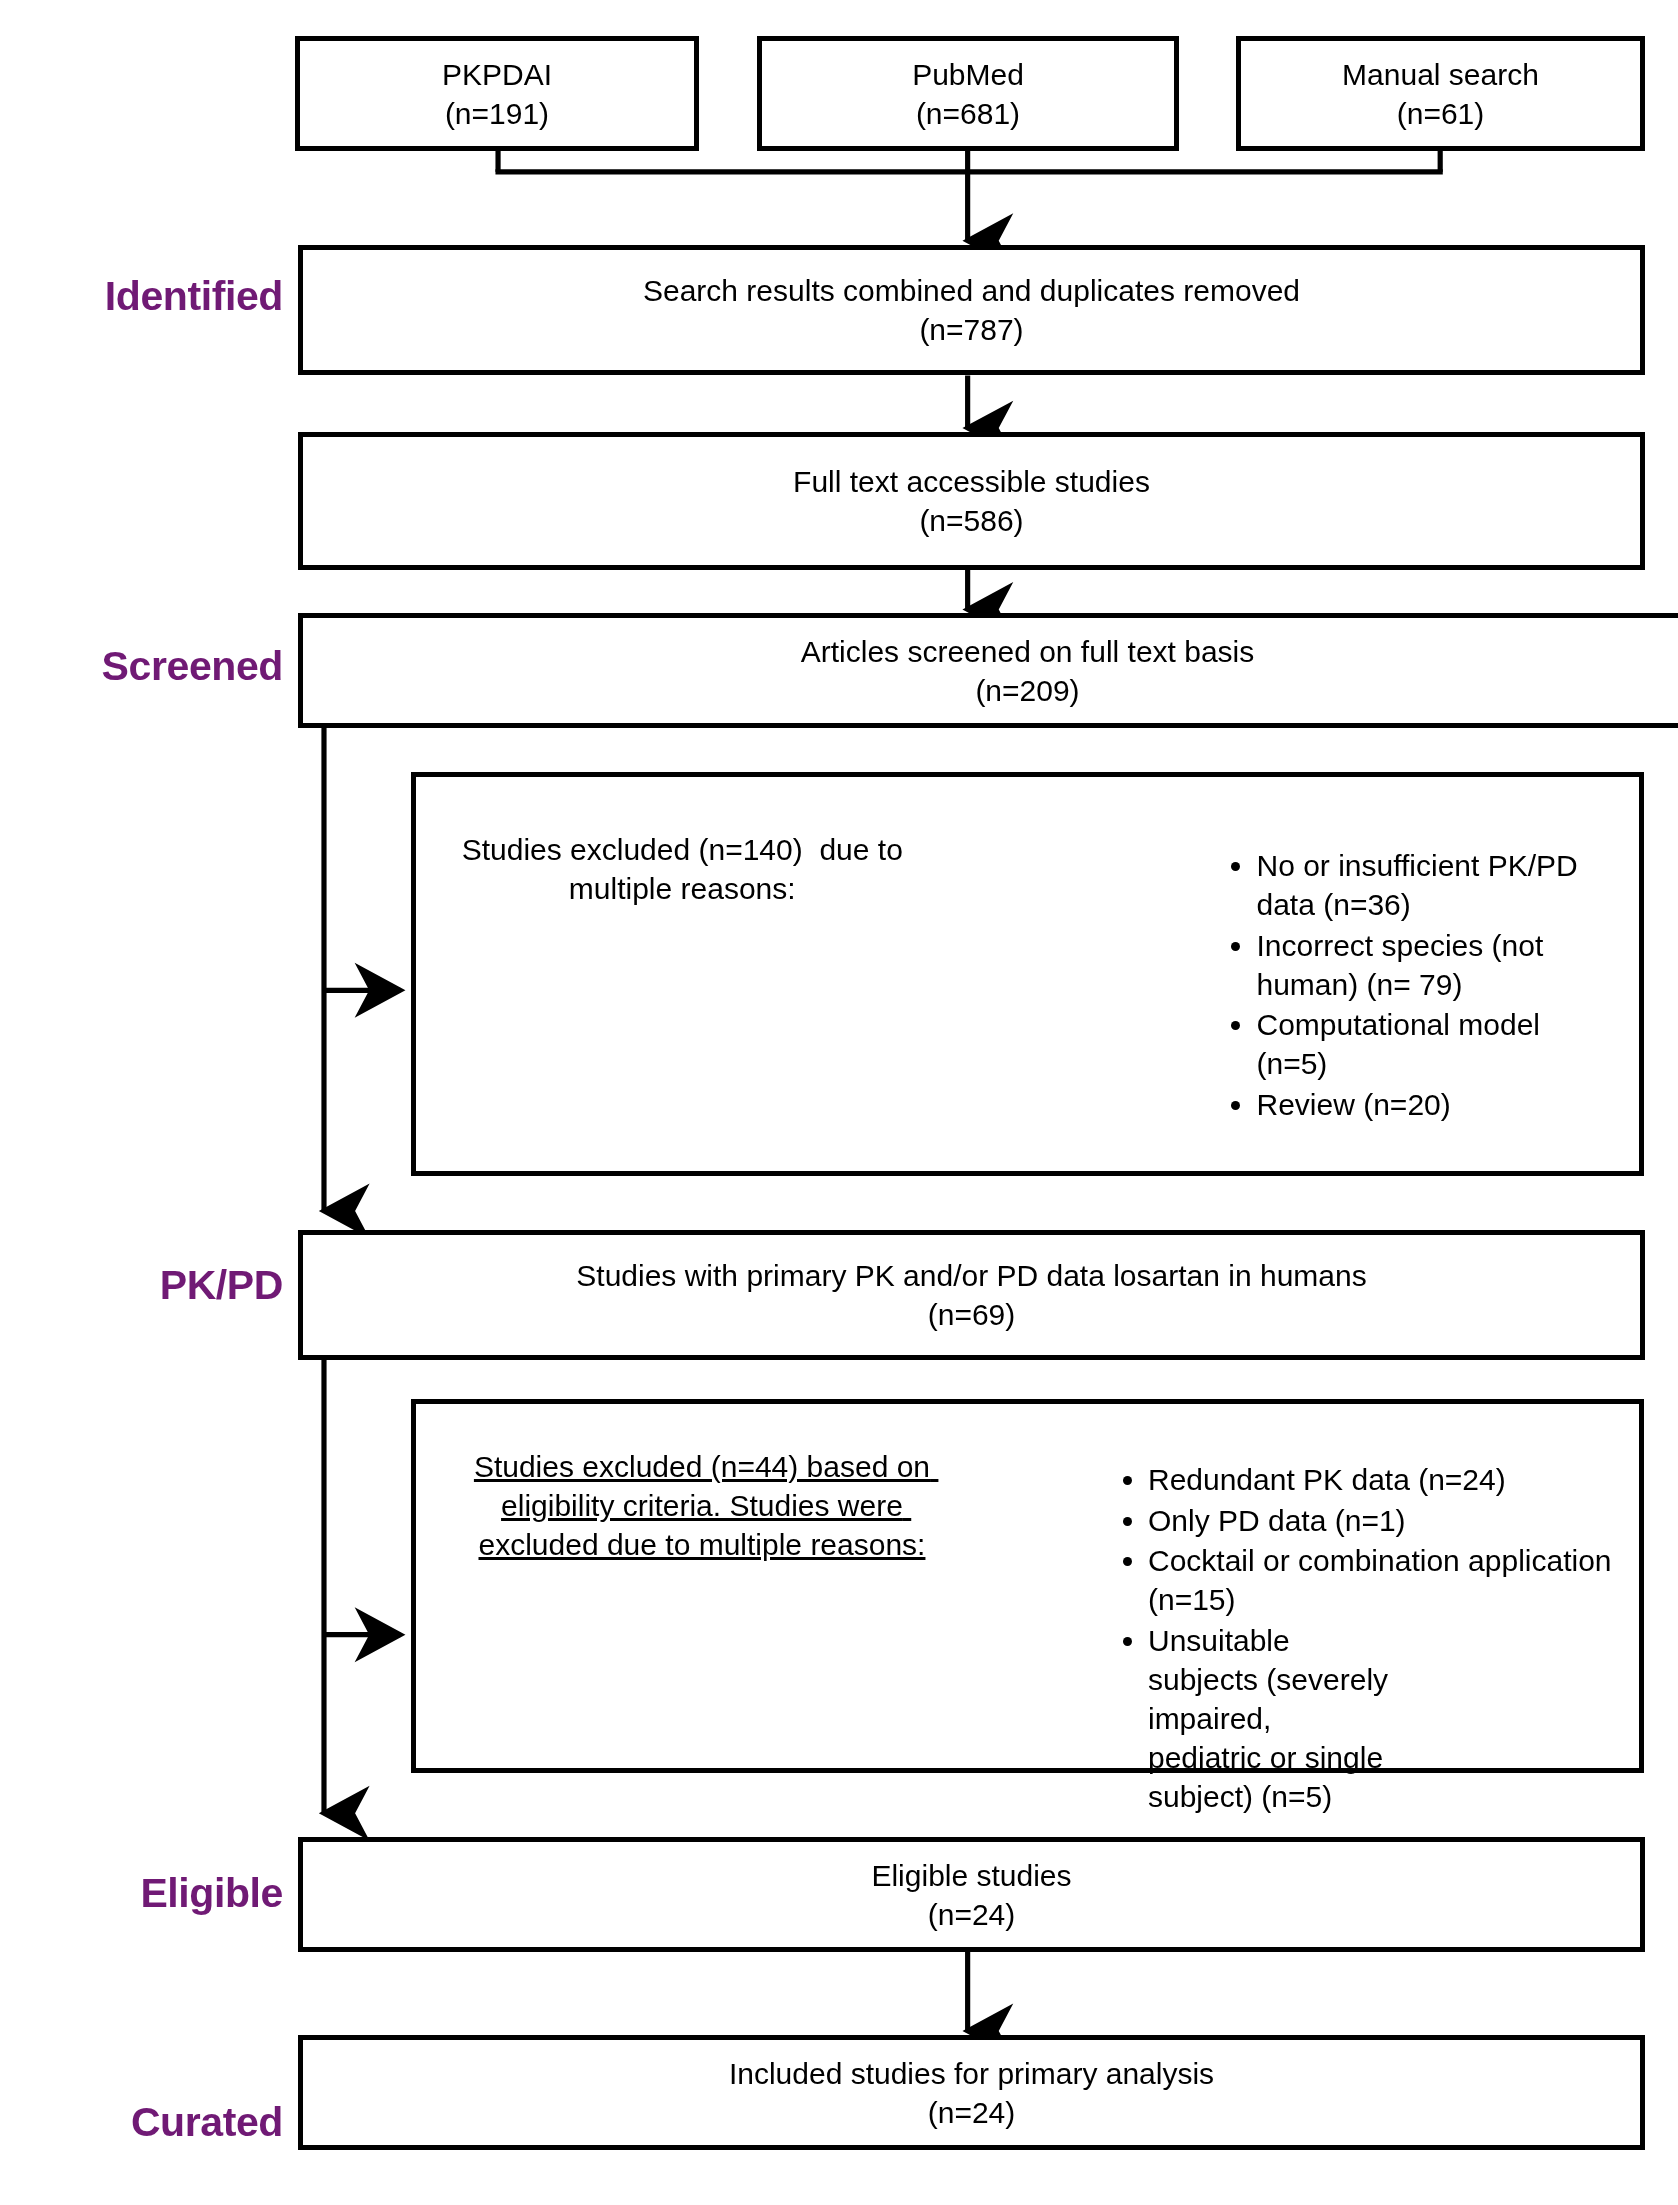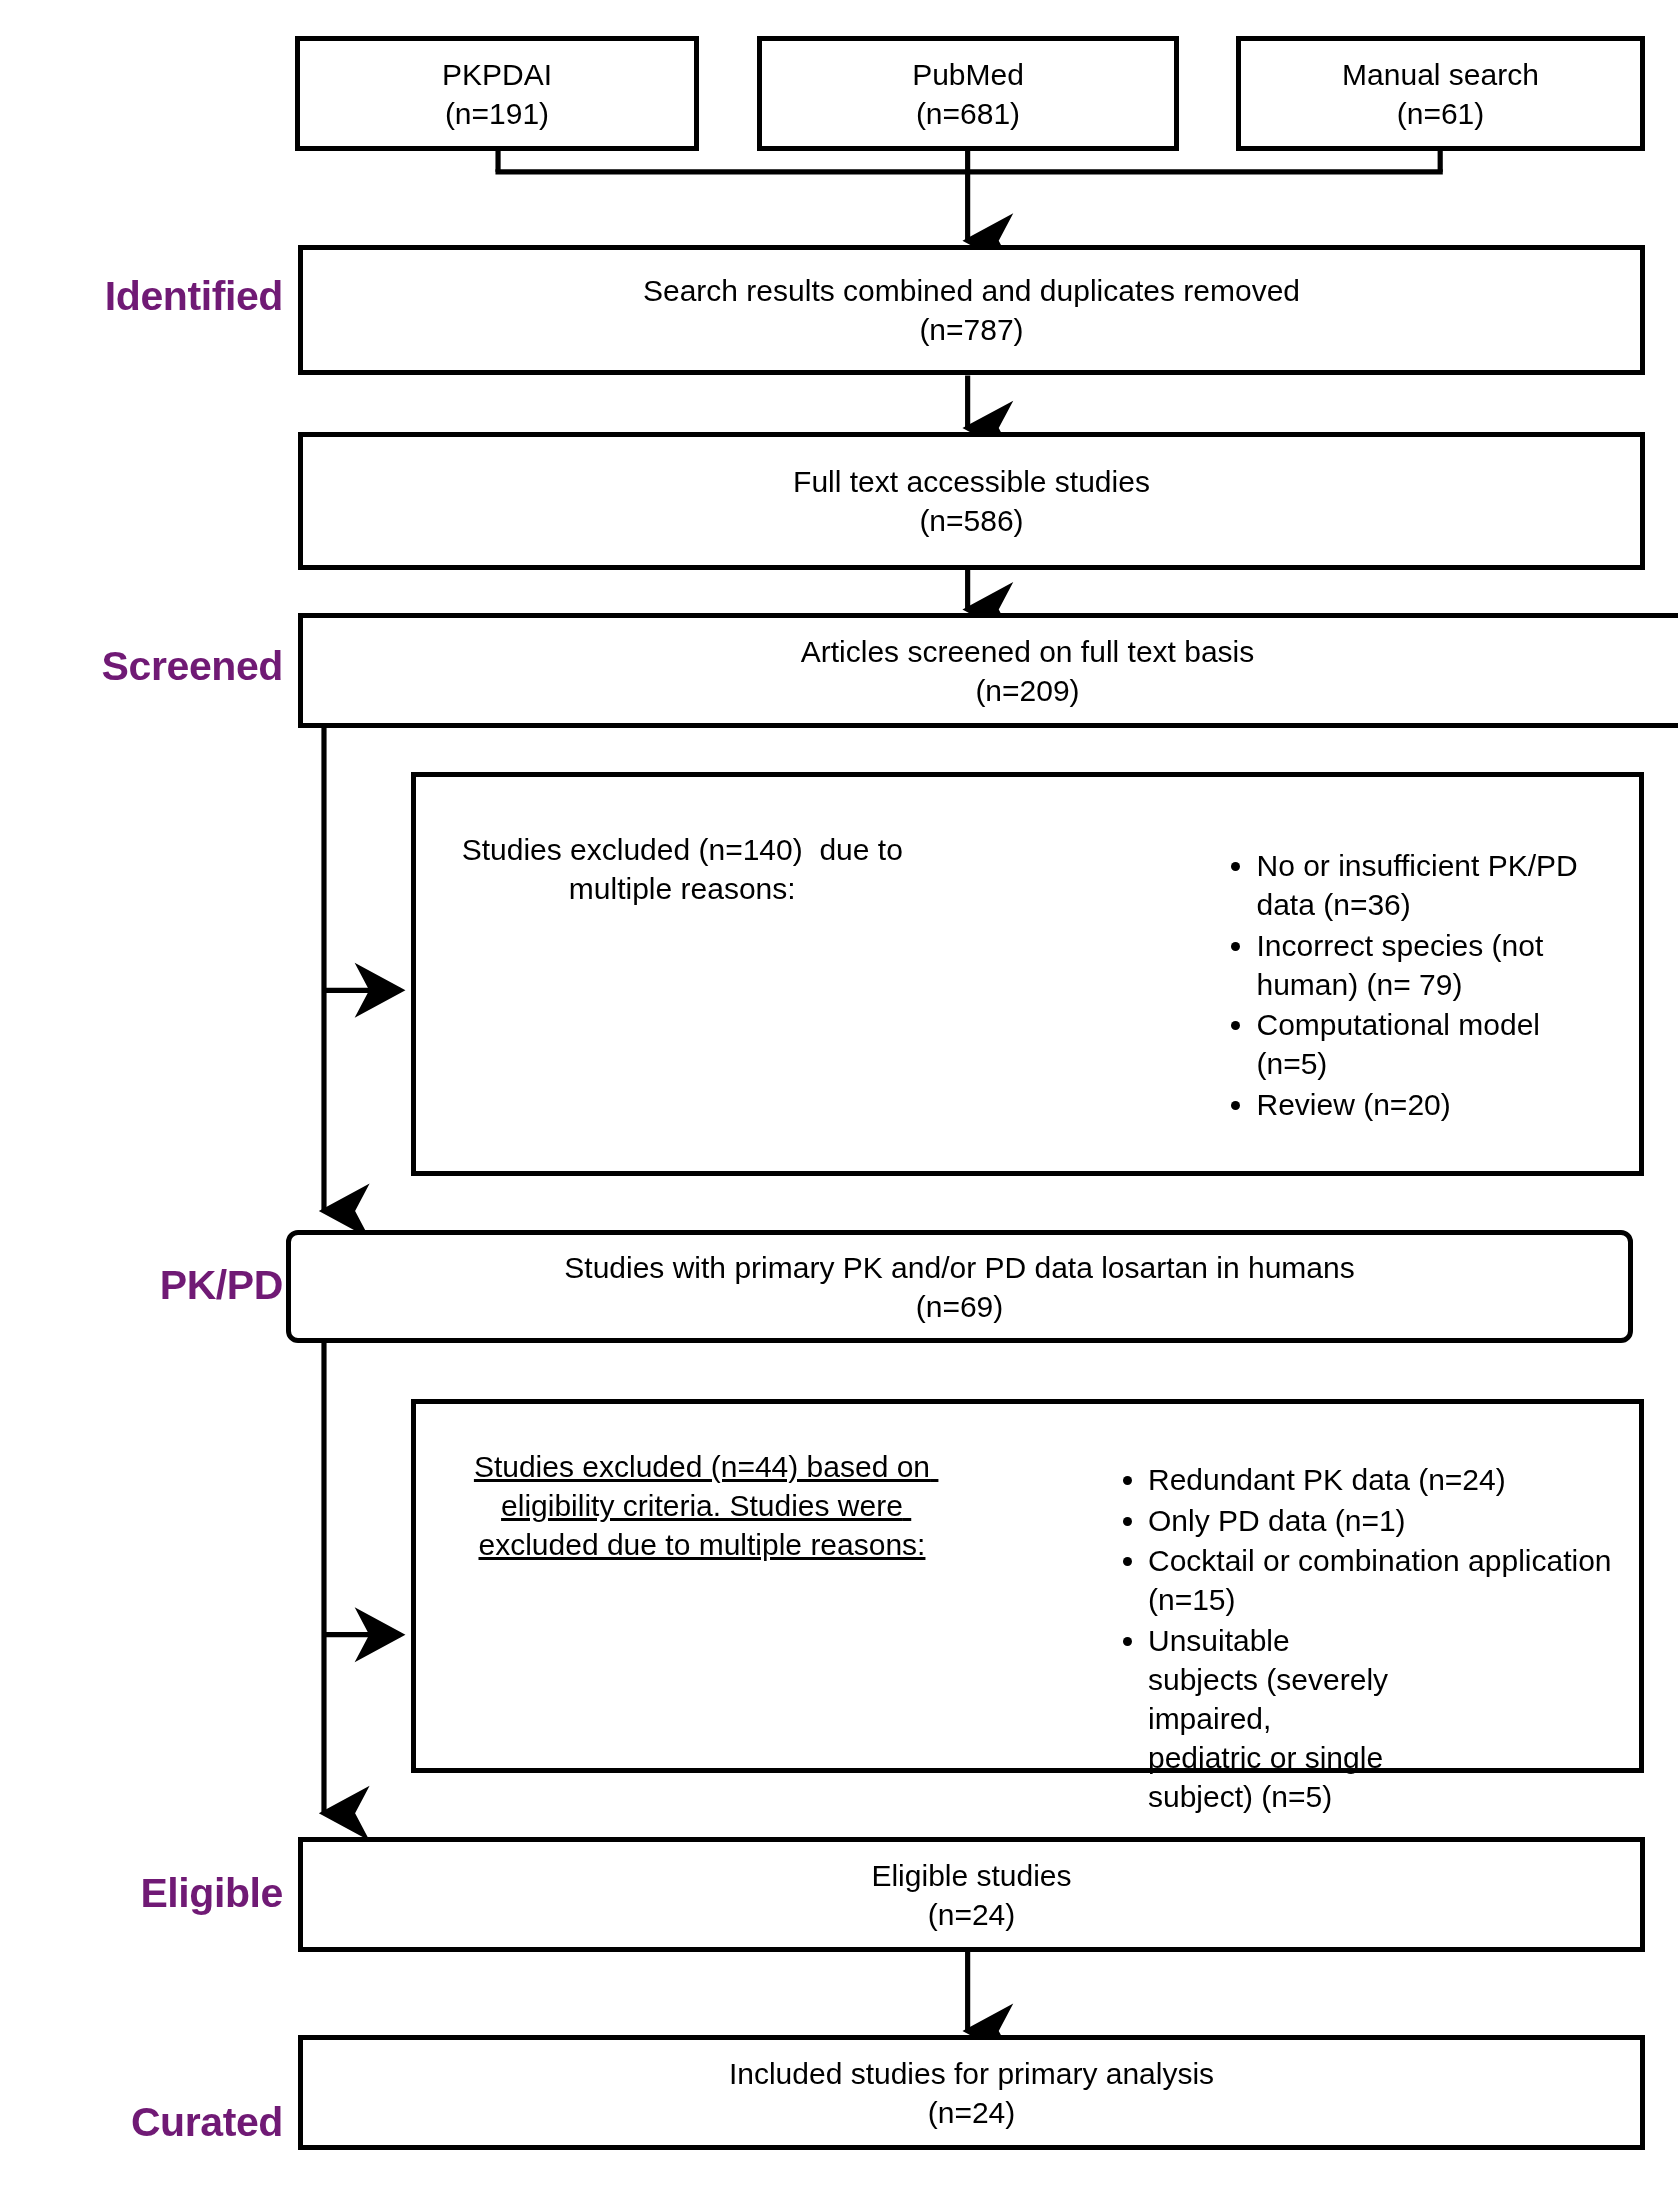--- a/index.html
+++ b/index.html
@@ -155,21 +155,21 @@
   <div class="node" style="left:298px; top:432px; width:1347px; height:138px;">
     <span class="line">Full text accessible studies</span>
     <span class="line">(n=586)</span>
   </div>
 
   <div class="node" style="left:298px; top:613px; width:1459px; height:115px;">
     <span class="line">Articles screened on full text basis</span>
     <span class="line">(n=209)</span>
   </div>
 
-  <div class="node" style="left:286px; top:1230px; width:1347px; height:113px;border-radius:12px;">
+  <div class="node" style="left:298px; top:1230px; width:1347px; height:130px;">
     <span class="line">Studies with primary PK and/or PD data losartan in humans</span>
     <span class="line">(n=69)</span>
   </div>
 
   <div class="node" style="left:298px; top:1837px; width:1347px; height:115px;">
     <span class="line">Eligible studies</span>
     <span class="line">(n=24)</span>
   </div>
 
   <div class="node" style="left:298px; top:2035px; width:1347px; height:115px;">

